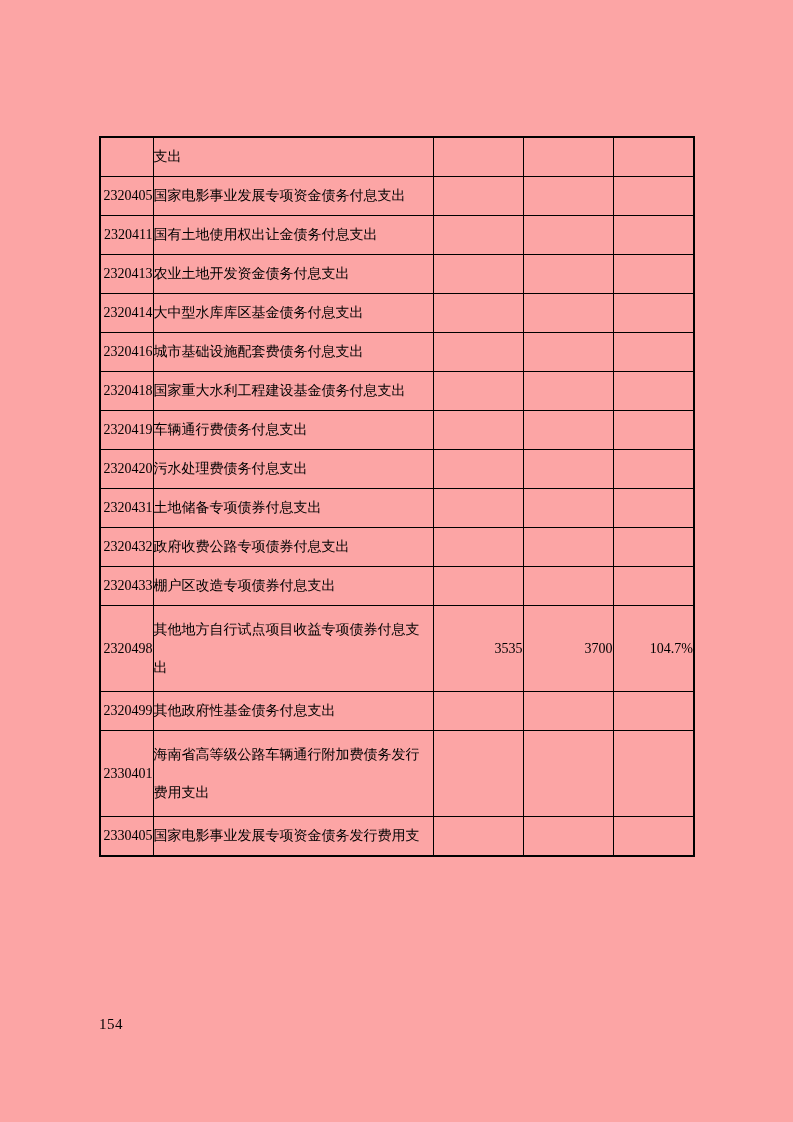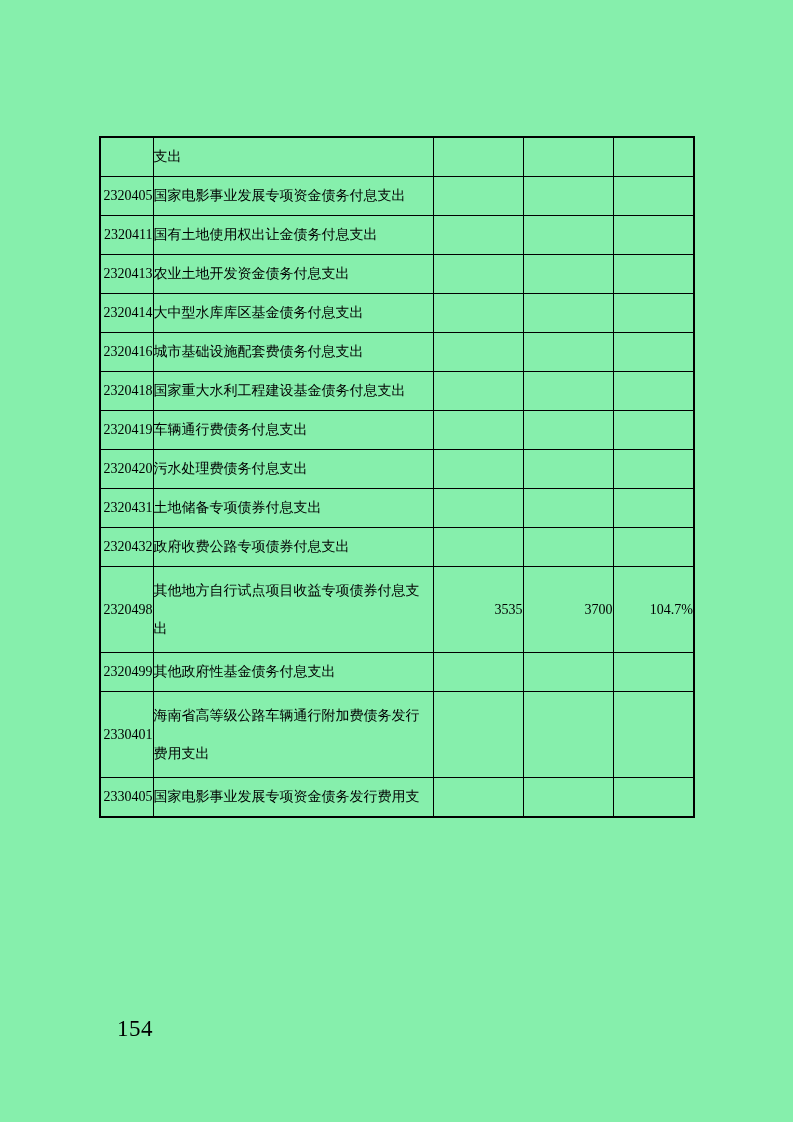--- a/index.html
+++ b/index.html
@@ -4,21 +4,21 @@
 <style>
   html, body {
     margin: 0;
     padding: 0;
     background: #ffffff;
   }
   .page {
     position: relative;
     width: 793px;
     height: 1122px;
-    background: #86efac;
+    background: #fca5a5;
     font-family: "Liberation Serif", "DejaVu Serif", serif;
     color: #000000;
     overflow: hidden;
   }
   table.budget-table {
     position: absolute;
     left: 99px;
     top: 136px;
     width: 594px;
     border-collapse: collapse;
@@ -51,23 +51,23 @@
     line-height: 38px;
     white-space: nowrap;
     height: 38px;
   }
   td.cell-num {
     text-align: right;
     white-space: nowrap;
   }
   .page-number {
     position: absolute;
-    left: 117px;
+    left: 99px;
     top: 1016px;
-    font-size: 23px;
+    font-size: 15px;
     color: #000000;
     letter-spacing: 0.5px;
   }
 </style>
 </head>
 <body>
 
 <div class="page">
 
   <table class="budget-table">
@@ -171,20 +171,29 @@
         </tr>
         <tr class="row">
           <td class="cell-code">2320432</td>
           <td class="cell-desc">
             <div class="desc-line">政府收费公路专项债券付息支出</div>
           </td>
           <td class="cell-num"></td>
           <td class="cell-num"></td>
           <td class="cell-num"></td>
         </tr>
+        <tr class="row">
+          <td class="cell-code">2320433</td>
+          <td class="cell-desc">
+            <div class="desc-line">棚户区改造专项债券付息支出</div>
+          </td>
+          <td class="cell-num"></td>
+          <td class="cell-num"></td>
+          <td class="cell-num"></td>
+        </tr>
         <tr class="row tall">
           <td class="cell-code">2320498</td>
           <td class="cell-desc">
             <div class="desc-line">其他地方自行试点项目收益专项债券付息支</div>
             <div class="desc-line">出</div>
           </td>
           <td class="cell-num">3535</td>
           <td class="cell-num">3700</td>
           <td class="cell-num">104.7%</td>
         </tr>

